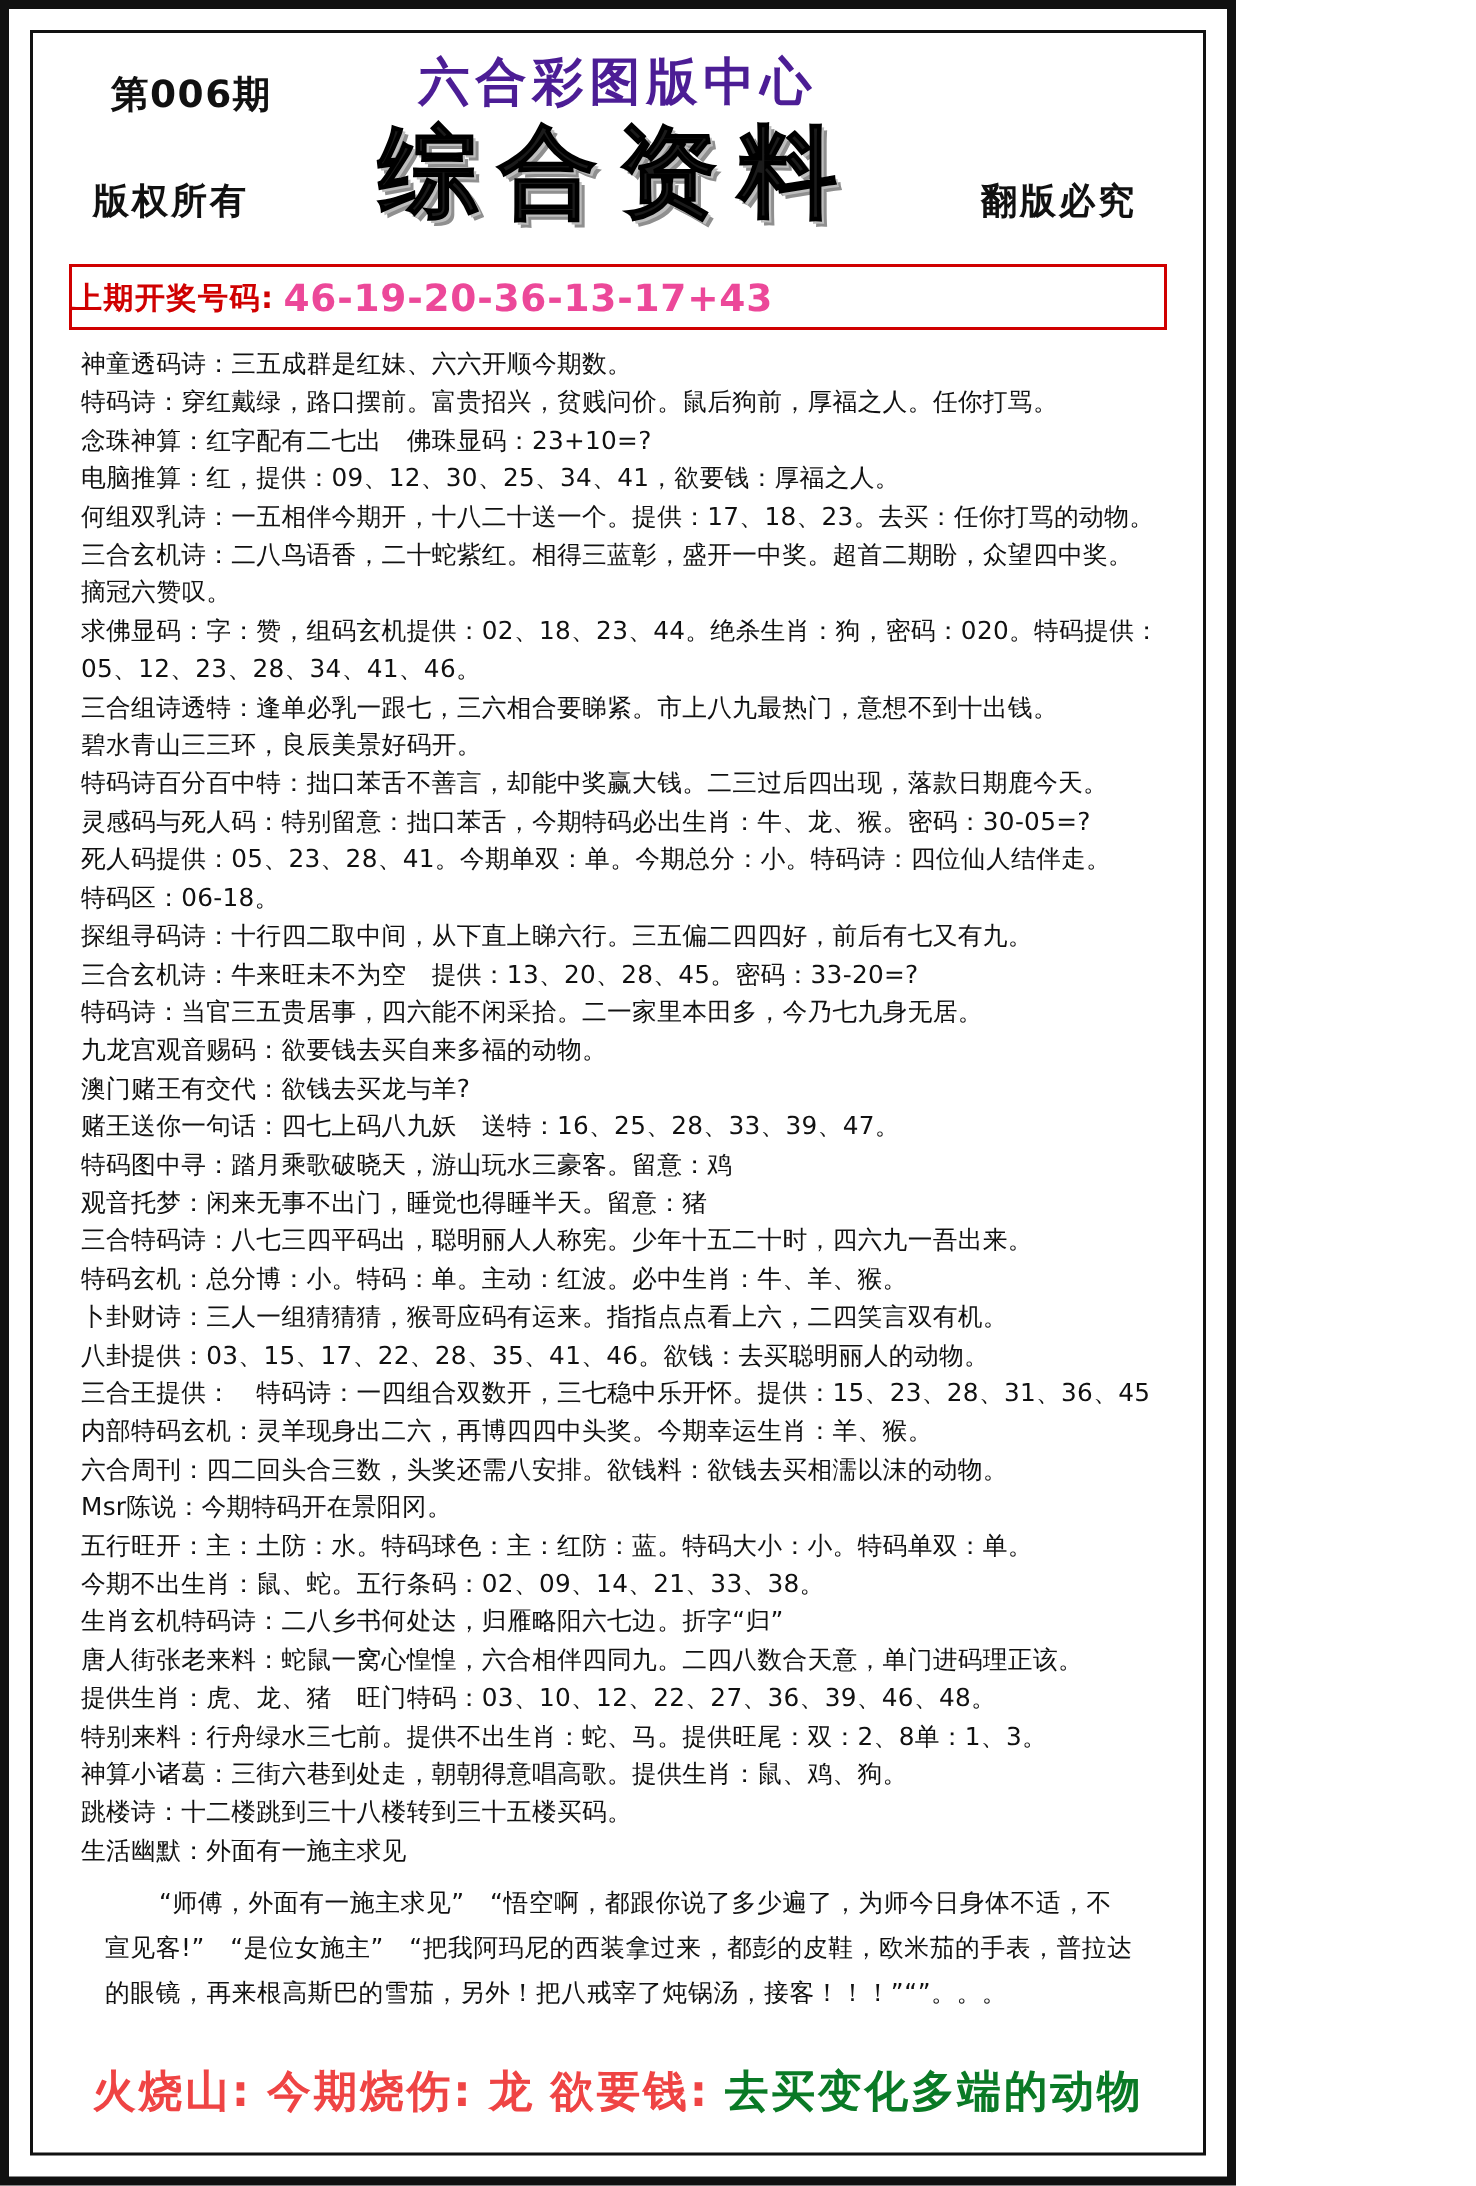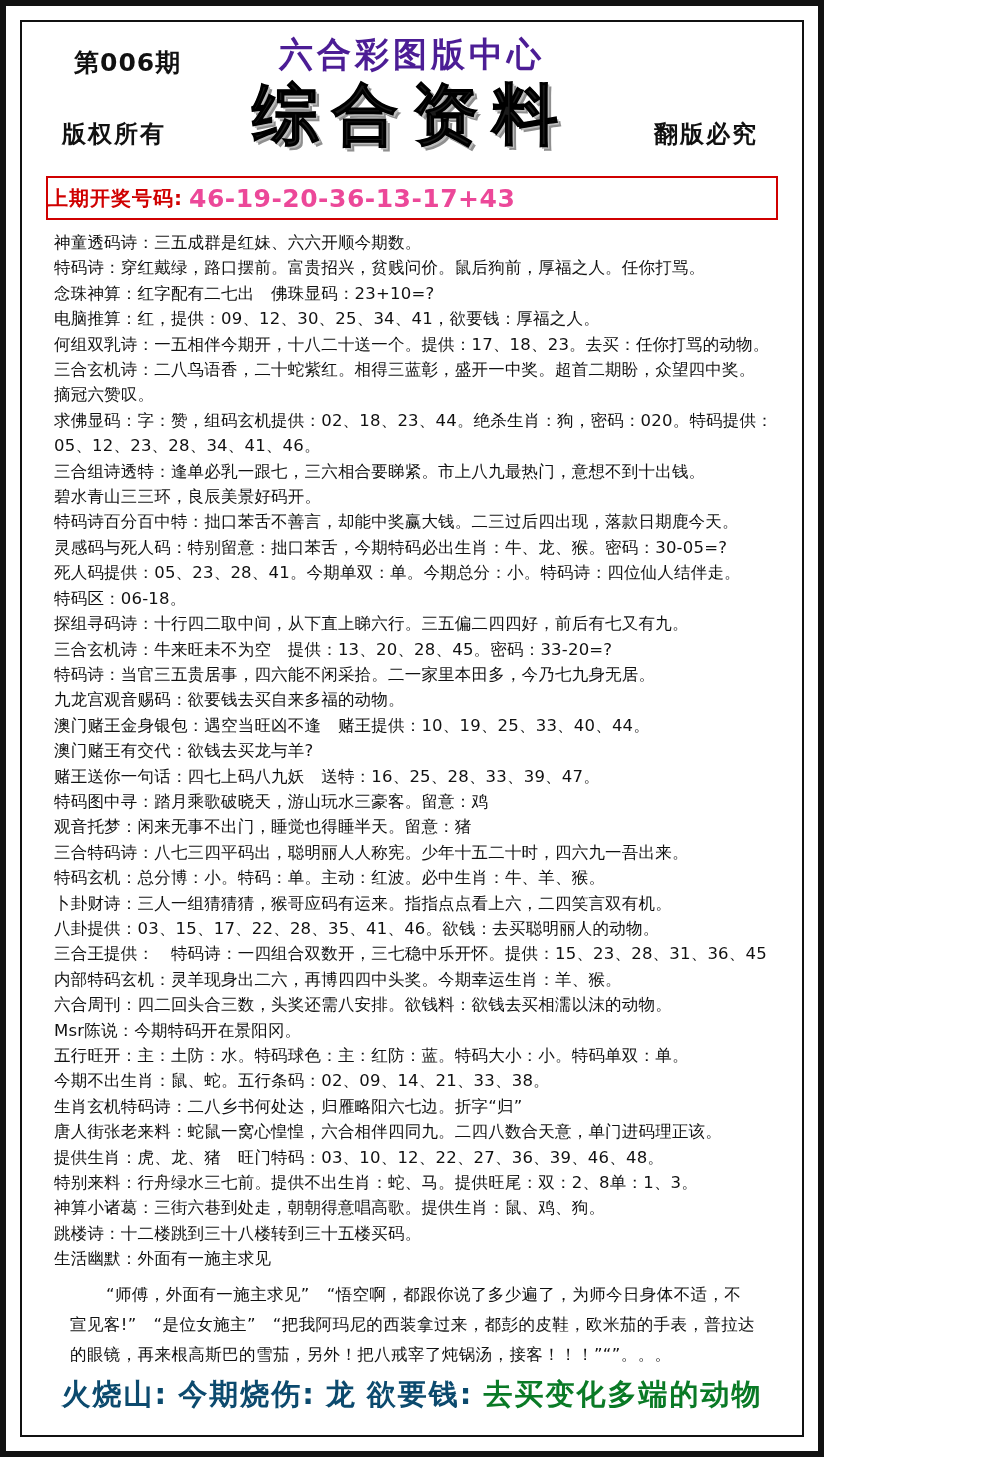--- a/index.html
+++ b/index.html
@@ -106,21 +106,21 @@
   
   .footer{
     position:absolute;
     left:18px;right:18px;bottom:14px;
     height:52px;
     display:flex;align-items:center;justify-content:center;
     font-size:29px;font-weight:bold;
     letter-spacing:2px;
     white-space:nowrap;
   }
-  .f-red{color:#0c4a6e;}
+  .f-red{color:#ef4444;}
   .f-green{color:#0a7a26;}
   .f-sp{display:inline-block;width:10px;}
 </style>
 </head>
 <body>
 
 <div class="page">
   <div class="inner">
 
     <div class="header">
@@ -149,21 +149,20 @@
       <div class="line">三合组诗透特：逢单必乳一跟七，三六相合要睇紧。市上八九最热门，意想不到十出钱。</div>
       <div class="line">碧水青山三三环，良辰美景好码开。</div>
       <div class="line">特码诗百分百中特：拙口苯舌不善言，却能中奖赢大钱。二三过后四出现，落款日期鹿今天。</div>
       <div class="line">灵感码与死人码：特别留意：拙口苯舌，今期特码必出生肖：牛、龙、猴。密码：30-05=?</div>
       <div class="line">死人码提供：05、23、28、41。今期单双：单。今期总分：小。特码诗：四位仙人结伴走。</div>
       <div class="line">特码区：06-18。</div>
       <div class="line">探组寻码诗：十行四二取中间，从下直上睇六行。三五偏二四四好，前后有七又有九。</div>
       <div class="line">三合玄机诗：牛来旺未不为空　提供：13、20、28、45。密码：33-20=?</div>
       <div class="line">特码诗：当官三五贵居事，四六能不闲采拾。二一家里本田多，今乃七九身无居。</div>
       <div class="line">九龙宫观音赐码：欲要钱去买自来多福的动物。</div>
-      <div class="line">澳门赌王金身银包：遇空当旺凶不逢　赌王提供：10、19、25、33、40、44。</div>
       <div class="line">澳门赌王有交代：欲钱去买龙与羊?</div>
       <div class="line">赌王送你一句话：四七上码八九妖　送特：16、25、28、33、39、47。</div>
       <div class="line">特码图中寻：踏月乘歌破晓天，游山玩水三豪客。留意：鸡</div>
       <div class="line">观音托梦：闲来无事不出门，睡觉也得睡半天。留意：猪</div>
       <div class="line">三合特码诗：八七三四平码出，聪明丽人人称宪。少年十五二十时，四六九一吾出来。</div>
       <div class="line">特码玄机：总分博：小。特码：单。主动：红波。必中生肖：牛、羊、猴。</div>
       <div class="line">卜卦财诗：三人一组猜猜猜，猴哥应码有运来。指指点点看上六，二四笑言双有机。</div>
       <div class="line">八卦提供：03、15、17、22、28、35、41、46。欲钱：去买聪明丽人的动物。</div>
       <div class="line">三合王提供：　特码诗：一四组合双数开，三七稳中乐开怀。提供：15、23、28、31、36、45</div>
       <div class="line">内部特码玄机：灵羊现身出二六，再博四四中头奖。今期幸运生肖：羊、猴。</div>

